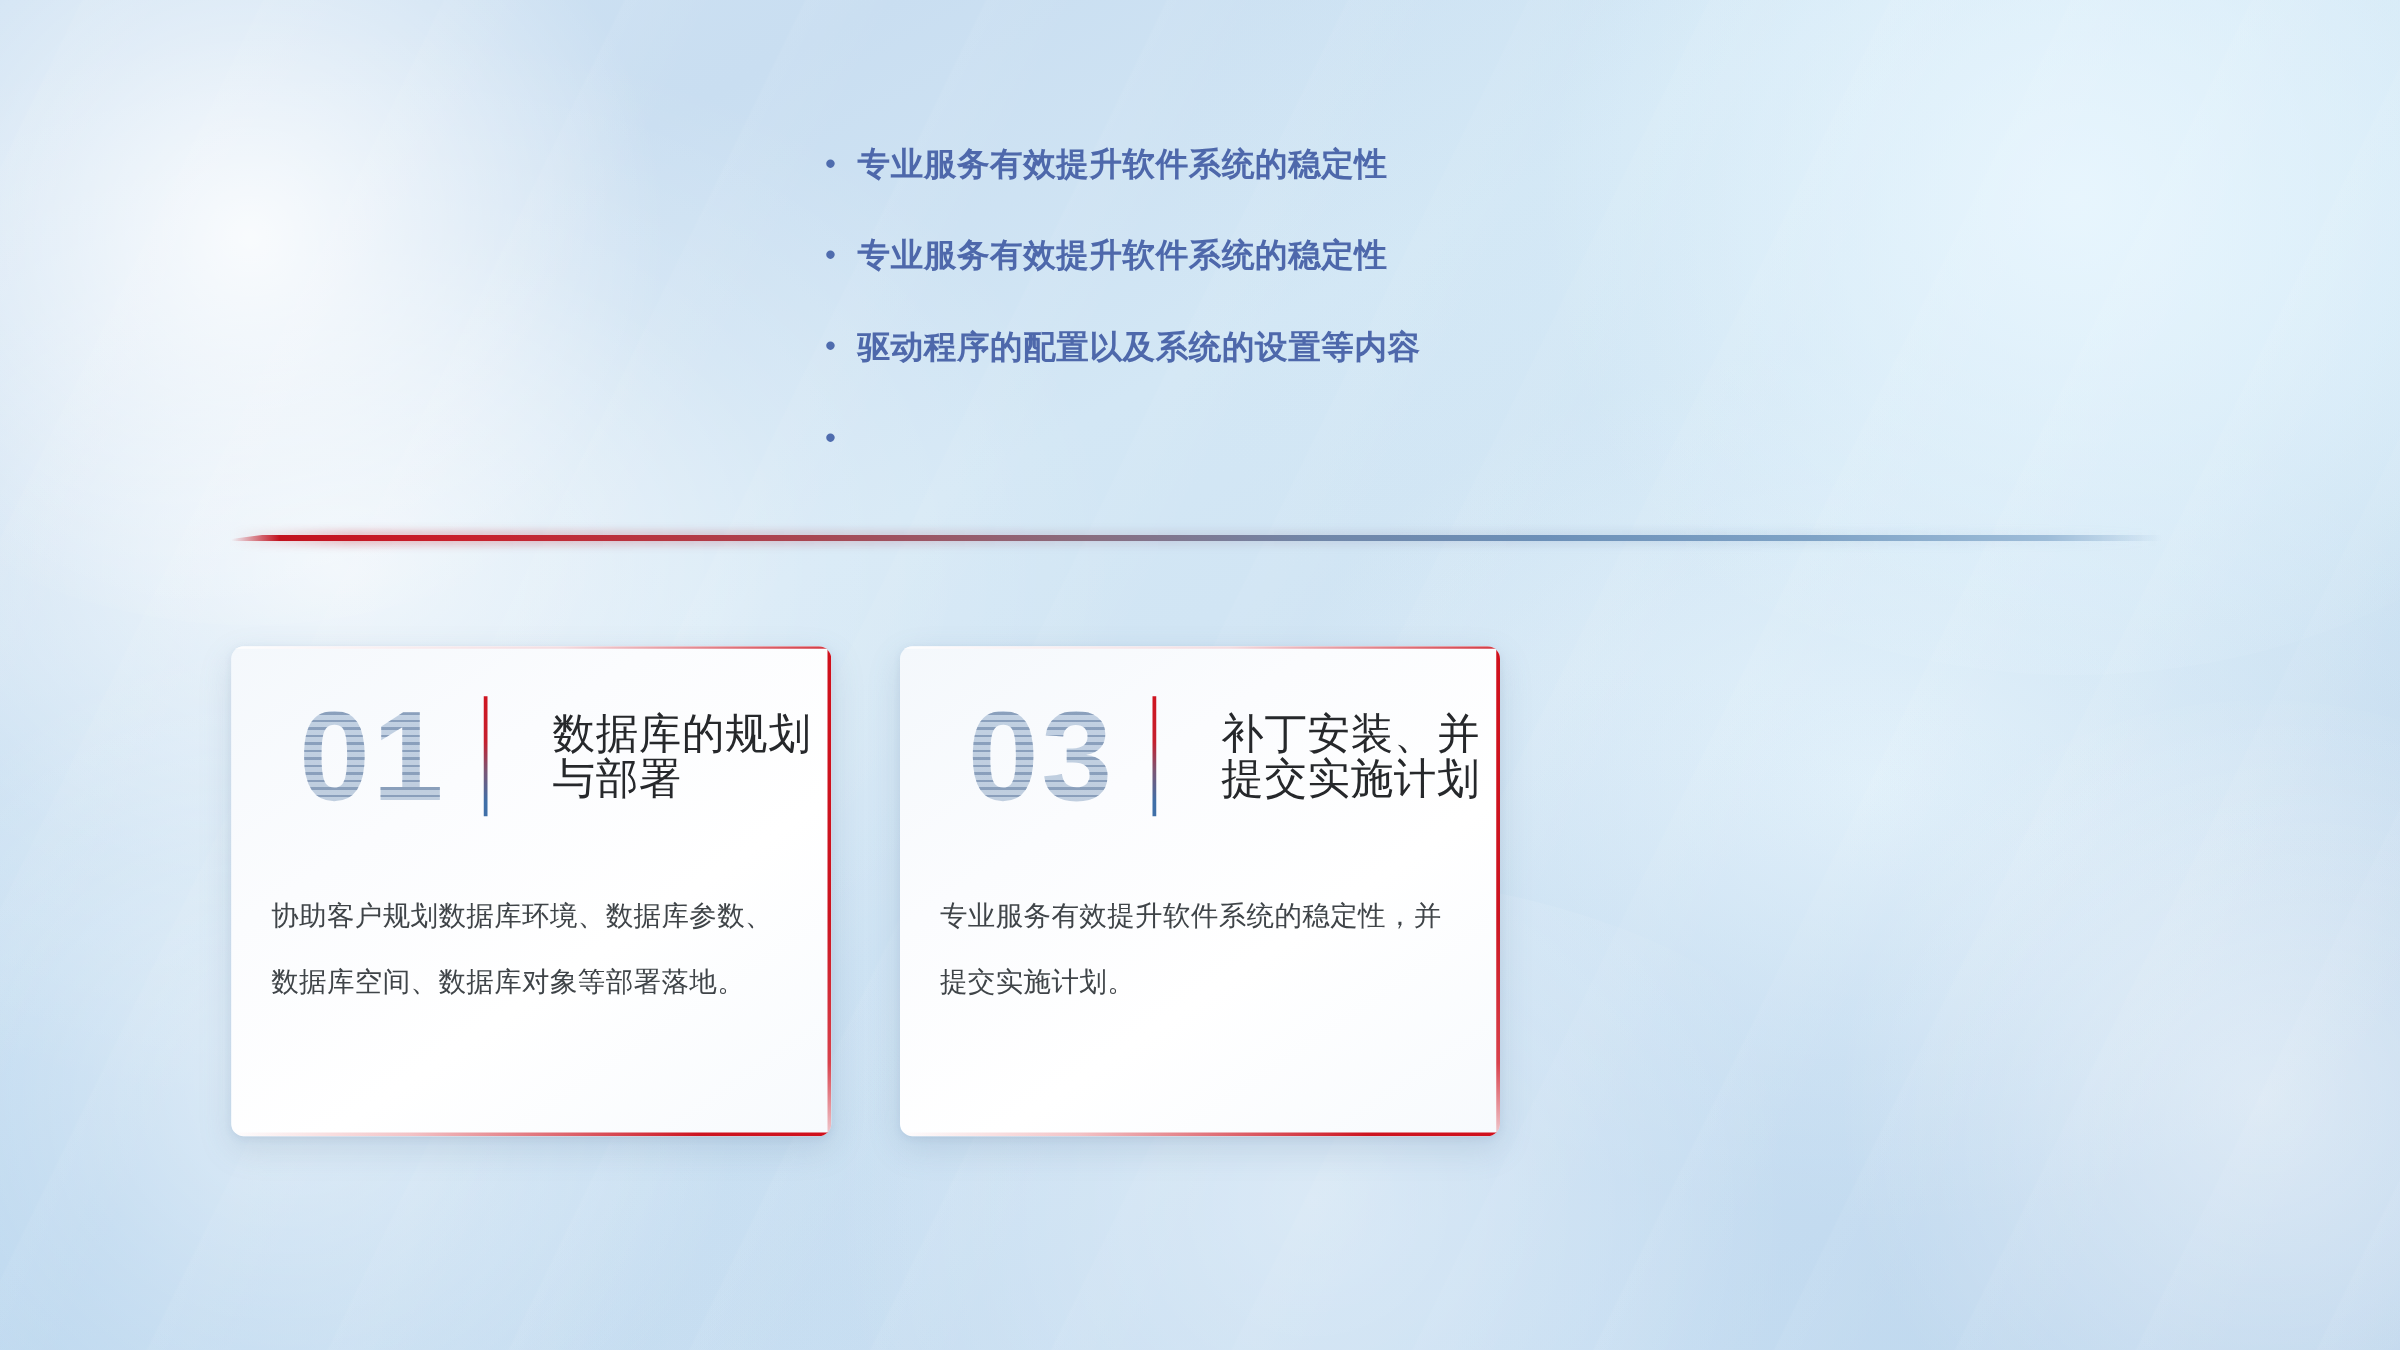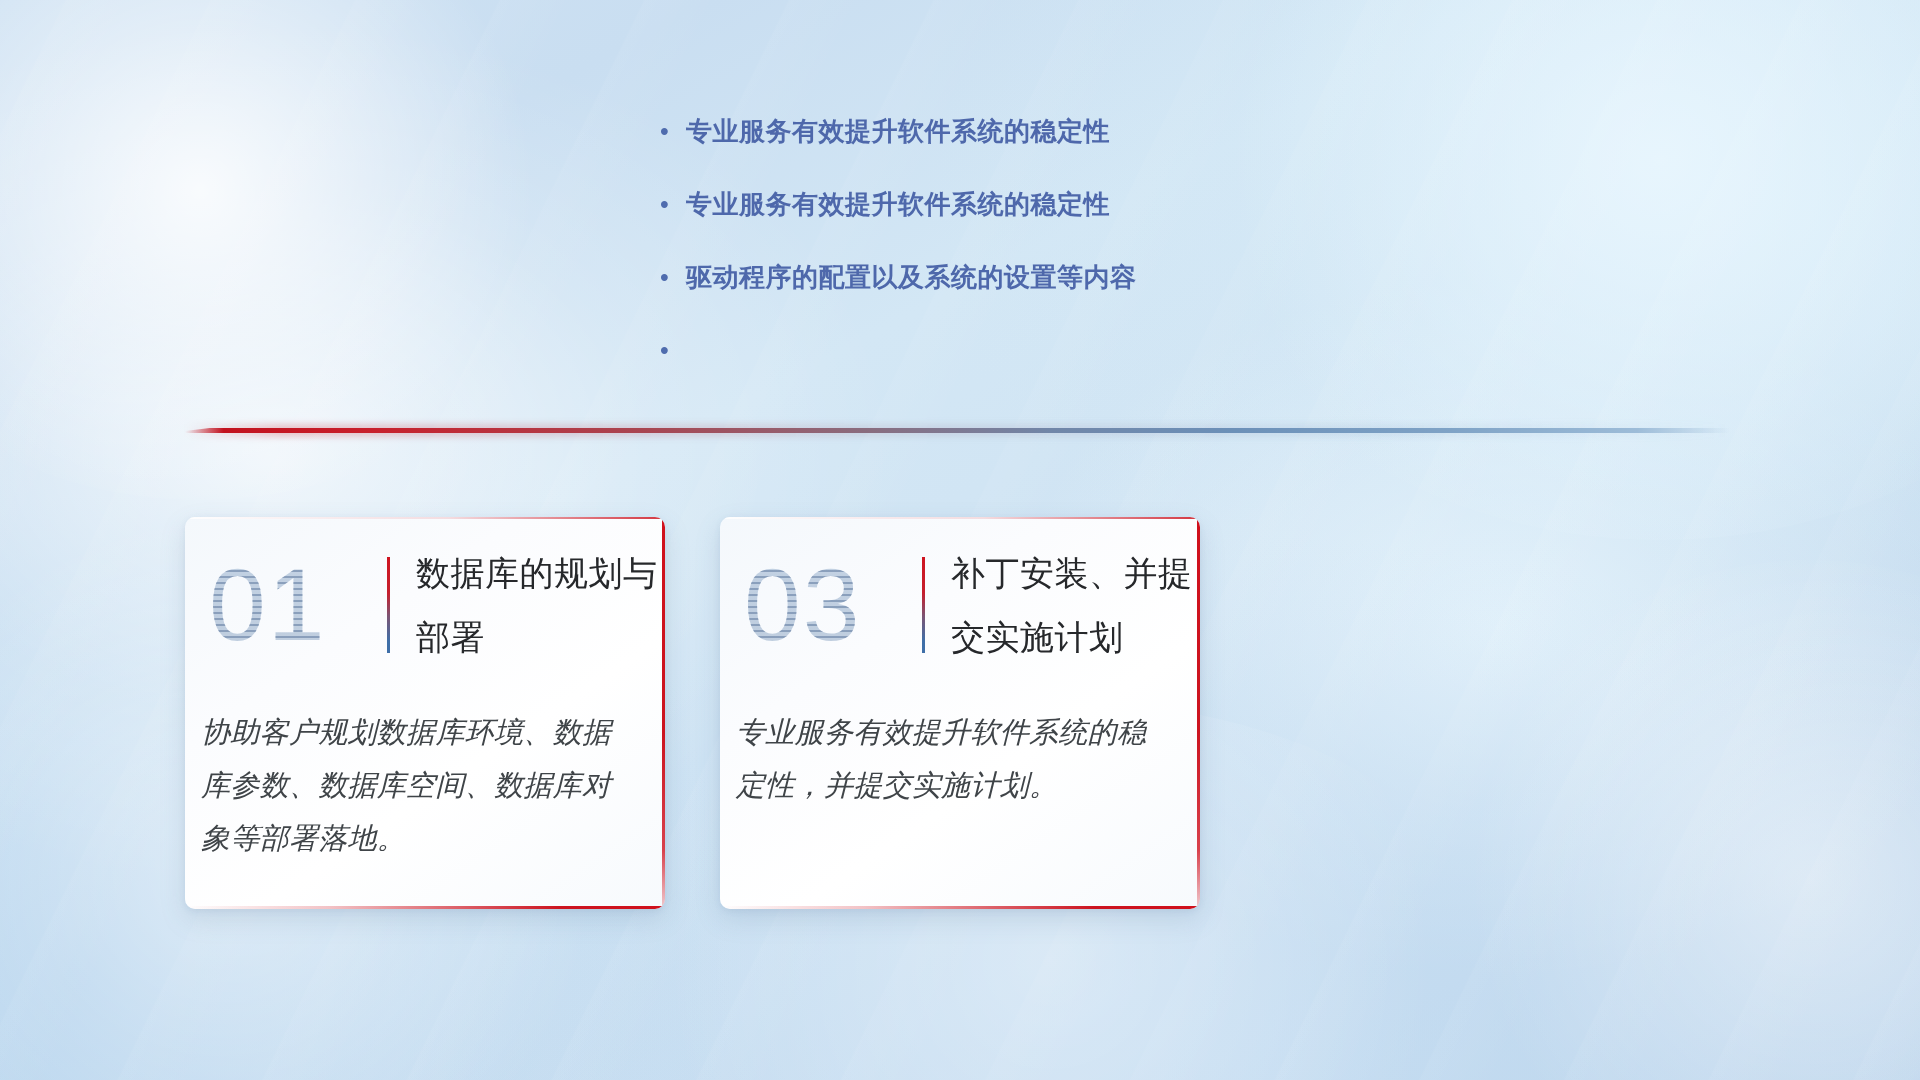--- a/index.html
+++ b/index.html
@@ -165,59 +165,60 @@
   .card-head {
     position: relative;
     display: flex;
     align-items: center;
     height: 175px;
     padding-left: 24px;
   }
   .ghost-num {
     position: relative;
     font-size: 102px;
-    font-weight: 400;
+    font-weight: 700;
     line-height: 1;
     letter-spacing: 2px;
     color: transparent;
     -webkit-background-clip: text;
     background-clip: text;
     background-image:
       repeating-linear-gradient(0deg,
         rgba(105,130,165,0.62) 0px,
         rgba(105,130,165,0.62) 2px,
         rgba(255,255,255,0) 2px,
         rgba(255,255,255,0) 6px),
       linear-gradient(180deg, rgba(150,175,205,0.55) 0%, rgba(120,150,185,0.45) 100%);
     width: 178px;
     flex: 0 0 178px;
+    text-align: center;
     user-select: none;
   }
   .head-bar {
     width: 3px;
     height: 96px;
     flex: 0 0 3px;
     margin-right: 26px;
     background: linear-gradient(180deg, #cf1420 0%, #c5202e 38%, #7b5574 62%, #3f6fa8 88%, #3f6fa8 100%);
   }
   .card-title {
     font-size: 34px;
-    line-height: 64px;
+    line-height: 36px;
     color: #26282b;
     font-weight: 400;
     letter-spacing: 0.5px;
     max-width: 250px;
+    margin-left: 26px;
   }
   .card-body {
-    padding: 14px 34px 0 16px;
-    font-size: 29px;
+    padding: 14px 34px 0 32px;
+    font-size: 22px;
     line-height: 53px;
     color: #3f4448;
     letter-spacing: 0.3px;
-    font-style: italic;
   }
 </style>
 </head>
 <body>
 
 <div id="slide">
 
   <div class="bloom bloom-a"></div>
   <div class="bloom bloom-b"></div>
   <div class="bloom bloom-c"></div>

